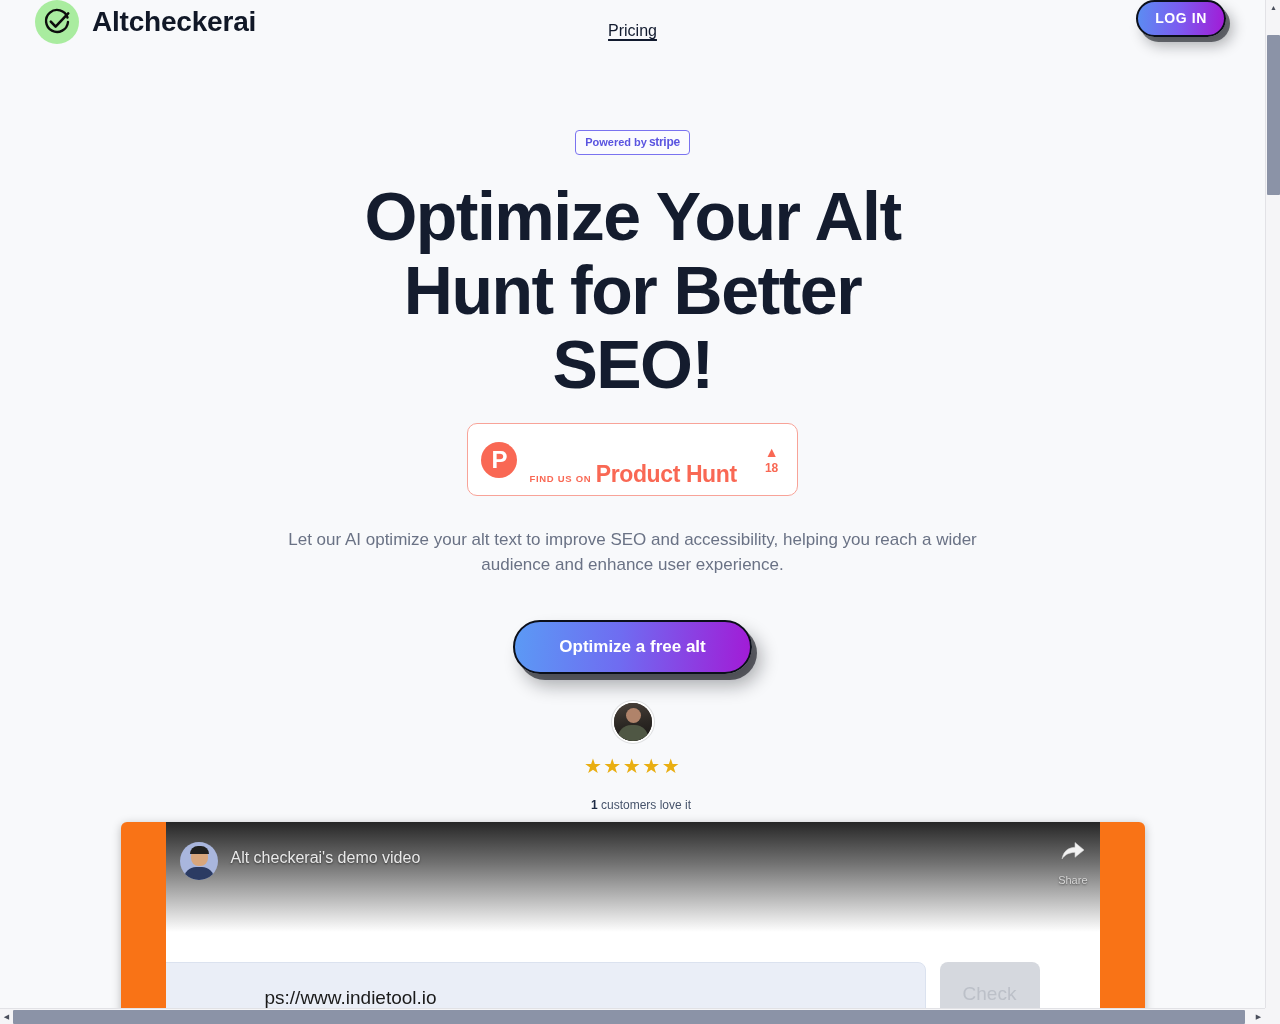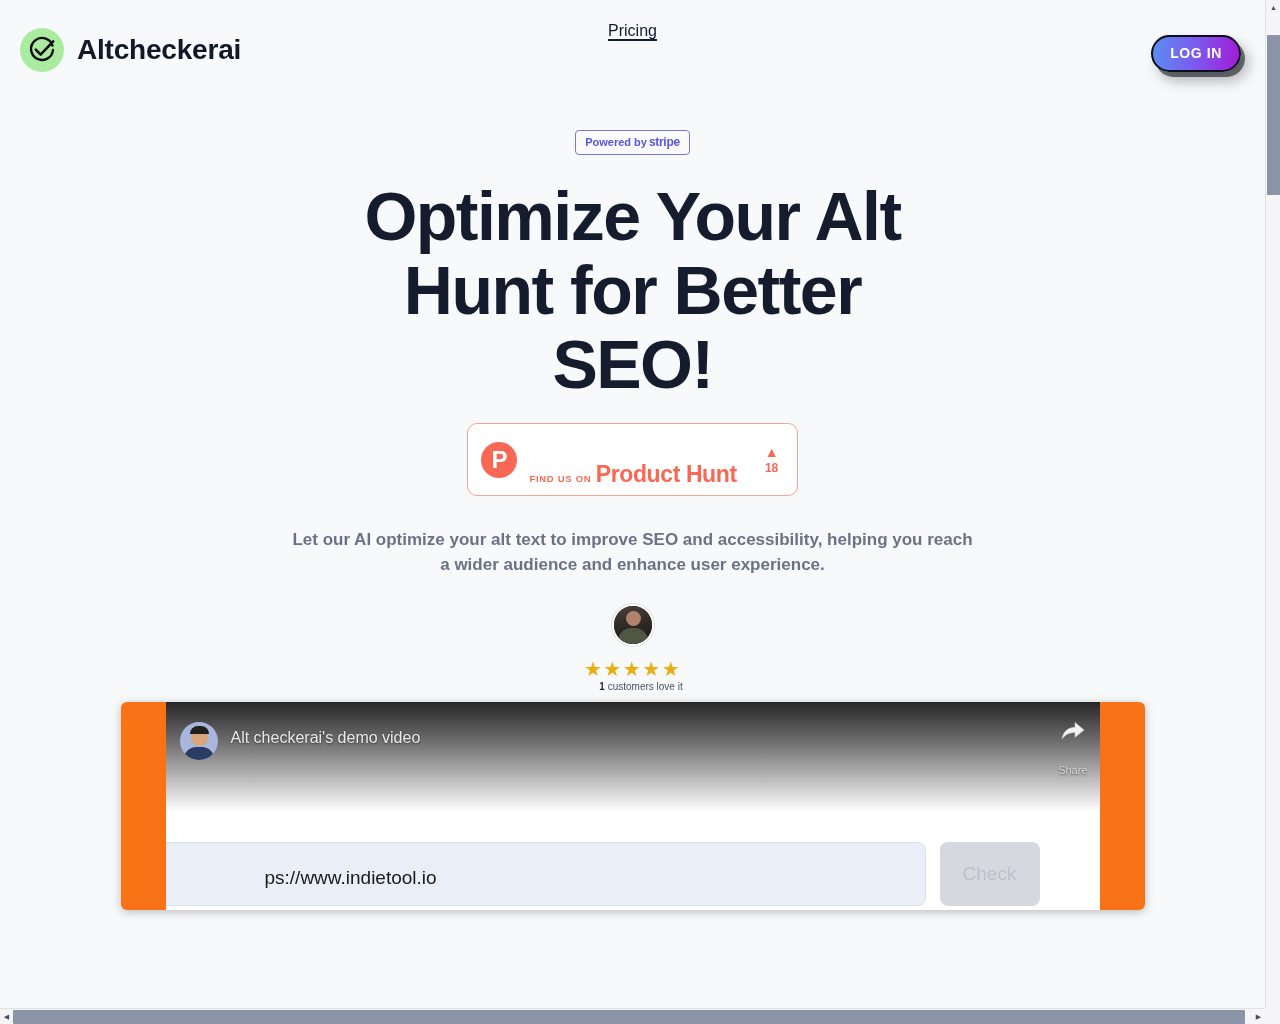--- a/index.html
+++ b/index.html
@@ -24,22 +24,22 @@
     height: 1008px;
     background: #f8f9fb;
     overflow: hidden;
   }
 
   
   .site-header {
     position: relative;
     height: 72px;
     display: flex;
-    align-items: flex-end;
-    padding: 0 20px;
+    align-items: flex-start;
+    padding: 0 35px;
   }
 
   .brand {
     display: flex;
     align-items: center;
     gap: 13px;
     flex: 0 0 auto;
   }
   .brand-mark {
     width: 44px; height: 44px;
@@ -182,21 +182,21 @@
     font-weight: 800;
     display: block;
     margin-top: 3px;
   }
 
   .hero-sub {
     margin: 32px auto 0;
     width: 690px;
     font-size: 17px;
     line-height: 1.42;
-    font-weight: 700;
+    font-weight: 400;
     color: #6a7285;
   }
 
   .btn-cta {
     display: inline-block;
     margin-top: 43px;
     font-size: 17px;
     font-weight: 800;
     color: #ffffff;
     background: linear-gradient(95deg, #5b9af5 0%, #6f6cf1 45%, #a21bd6 100%);
@@ -242,22 +242,22 @@
 
   .stars {
     margin-top: 13px;
     font-size: 20px;
     letter-spacing: 1.5px;
     color: #e9ae12;
     line-height: 1;
   }
 
   .proof-text {
-    margin-top: 2px;
-    font-size: 10px;
+    margin-top: 22px;
+    font-size: 12px;
     color: #46536b;
     padding-left: 17px;
   }
   .proof-text .count {
     font-weight: 800;
     color: #1d2a44;
   }
 
   .watch-label {
     margin-top: 33px;
@@ -335,21 +335,21 @@
   .vt-share {
     position: absolute;
     right: 12px; top: 18px;
     text-align: center;
     color: #e3e3e3;
     pointer-events: auto;
     cursor: pointer;
   }
   .vt-share .sh-label {
     font-size: 11px;
-    margin-top: 18px;
+    margin-top: 8px;
     color: #d4d4d4;
     text-shadow: 0 1px 2px rgba(0,0,0,0.5);
   }
 
   .demo-form {
     position: absolute;
     left: 0; right: 0;
     top: 140px;
     display: flex;
     align-items: center;
@@ -477,20 +477,21 @@
         <span class="ph-name">Product Hunt</span>
       </span>
       <span class="ph-votes">
         <span class="tri">▲</span>
         <span class="cnt">18</span>
       </span>
     </div>
 
     <p class="hero-sub">Let our AI optimize your alt text to improve SEO and accessibility, helping you reach a wider audience and enhance user experience.</p>
 
+    <button class="btn-cta">Optimize a free alt</button>
 
     <div class="social-proof">
       <div class="avatar">
         <span class="av-bg"></span>
         <span class="av-body"></span>
         <span class="av-head"></span>
       </div>
       <div class="stars">★★★★★</div>
       <div class="proof-text">
         <span class="count">1</span>

